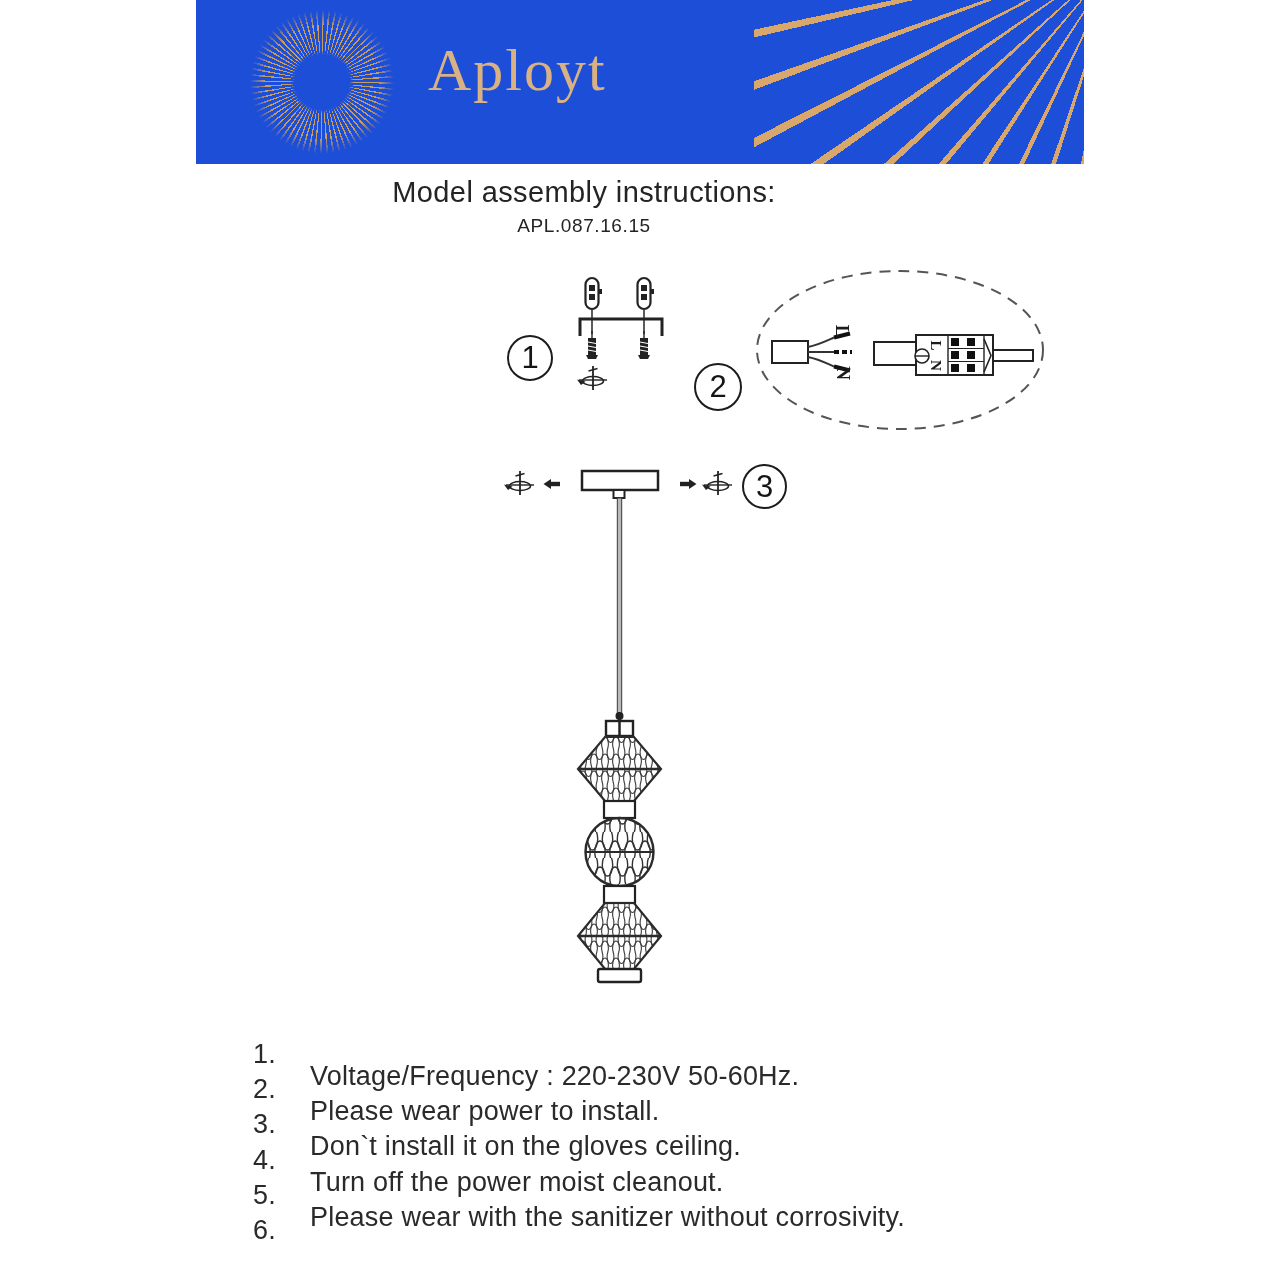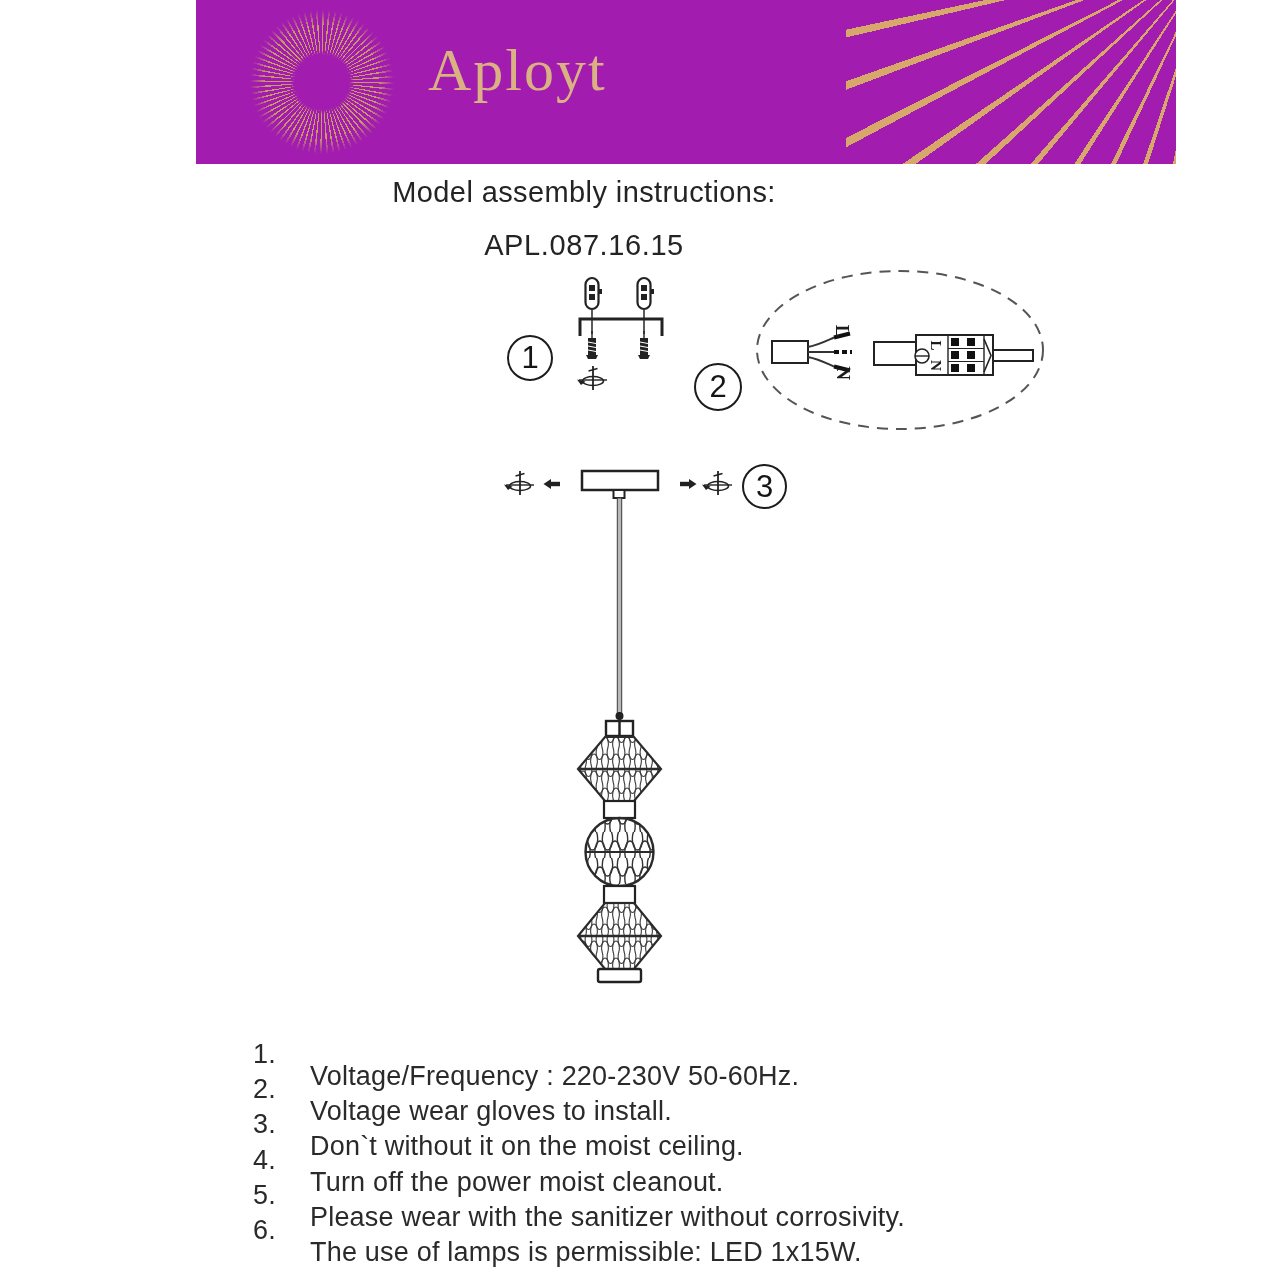--- a/index.html
+++ b/index.html
@@ -1,41 +1,41 @@
 <!DOCTYPE html>
 <html><head>
 <meta charset="utf-8">
 <style>
   * { margin:0; padding:0; box-sizing:border-box; }
   html,body { width:1280px; height:1280px; background:#ffffff; overflow:hidden;
               font-family:"Liberation Sans", sans-serif; }
   .page { position:relative; width:1280px; height:1280px; background:#fff; }
 
   
-  .banner { position:absolute; left:196px; top:0; width:980px; height:164px;
-            background:#a21caf; overflow:hidden; }
+  .banner { position:absolute; left:196px; top:0; width:888px; height:164px;
+            background:#1d4ed8; overflow:hidden; }
   .starburst { position:absolute; left:50px; top:6px; width:152px; height:152px;
     border-radius:50%;
     background:repeating-conic-gradient(#c79d62 0deg 1.5deg, transparent 1.5deg 5deg);
     -webkit-mask:radial-gradient(circle closest-side, transparent 0 36%, #000 42% 74%, transparent 95%);
     mask:radial-gradient(circle closest-side, transparent 0 36%, #000 42% 74%, transparent 95%);
   }
   .brand-word { position:absolute; left:232px; top:36px; color:#d9b183;
     font-family:"Liberation Serif", serif; font-size:60px; font-weight:400;
     letter-spacing:2px; }
   .rays-fan { position:absolute; right:0; top:0; width:330px; height:164px;
     background:repeating-conic-gradient(from 168deg at 112% -30%,
       #d8a76c 0deg 1.15deg, transparent 1.15deg 7.4deg);
   }
 
   
   .title-block { position:absolute; left:0; top:176px; width:1168px; text-align:center;
                  color:#242424; }
   .title-line1 { font-size:29px; letter-spacing:0.4px; }
-  .title-line2 { font-size:29px; letter-spacing:0.6px; margin-top:20px; }
+  .title-line2 { font-size:19px; letter-spacing:0.6px; margin-top:6px; }
 
   
   .step-circle { position:absolute; border:2.5px solid #1c1c1c; border-radius:50%;
     display:flex; align-items:center; justify-content:center;
     color:#151515; font-size:31px; font-weight:500; background:transparent; }
   .step-1 { left:507px; top:335px; width:46px; height:46px; }
   .step-2 { left:694px; top:363px; width:48px; height:48px; }
   .step-3 { left:742px; top:464px; width:45px; height:45px; }
 
   
@@ -194,33 +194,32 @@
   <span class="wire-label wl-l2">L</span>
   <span class="wire-label wl-n2">N</span>
 
   <div class="inst-list">
     <div class="inst-row">
       <span class="inst-num">1.</span>
       <span class="inst-text">Voltage/Frequency : 220-230V 50-60Hz.</span>
     </div>
     <div class="inst-row">
       <span class="inst-num">2.</span>
-      <span class="inst-text">Voltage wear gloves to install.</span>
+      <span class="inst-text">Please wear power to install.</span>
     </div>
     <div class="inst-row">
       <span class="inst-num">3.</span>
-      <span class="inst-text">Don`t without it on the moist ceiling.</span>
+      <span class="inst-text">Don`t install it on the gloves ceiling.</span>
     </div>
     <div class="inst-row">
       <span class="inst-num">4.</span>
       <span class="inst-text">Turn off the power moist cleanout.</span>
     </div>
     <div class="inst-row">
       <span class="inst-num">5.</span>
       <span class="inst-text">Please wear with the sanitizer without corrosivity.</span>
     </div>
     <div class="inst-row">
       <span class="inst-num">6.</span>
-      <span class="inst-text">The use of lamps is permissible: LED 1x15W.</span>
     </div>
   </div>
 
 </div>
 
 </body></html>

